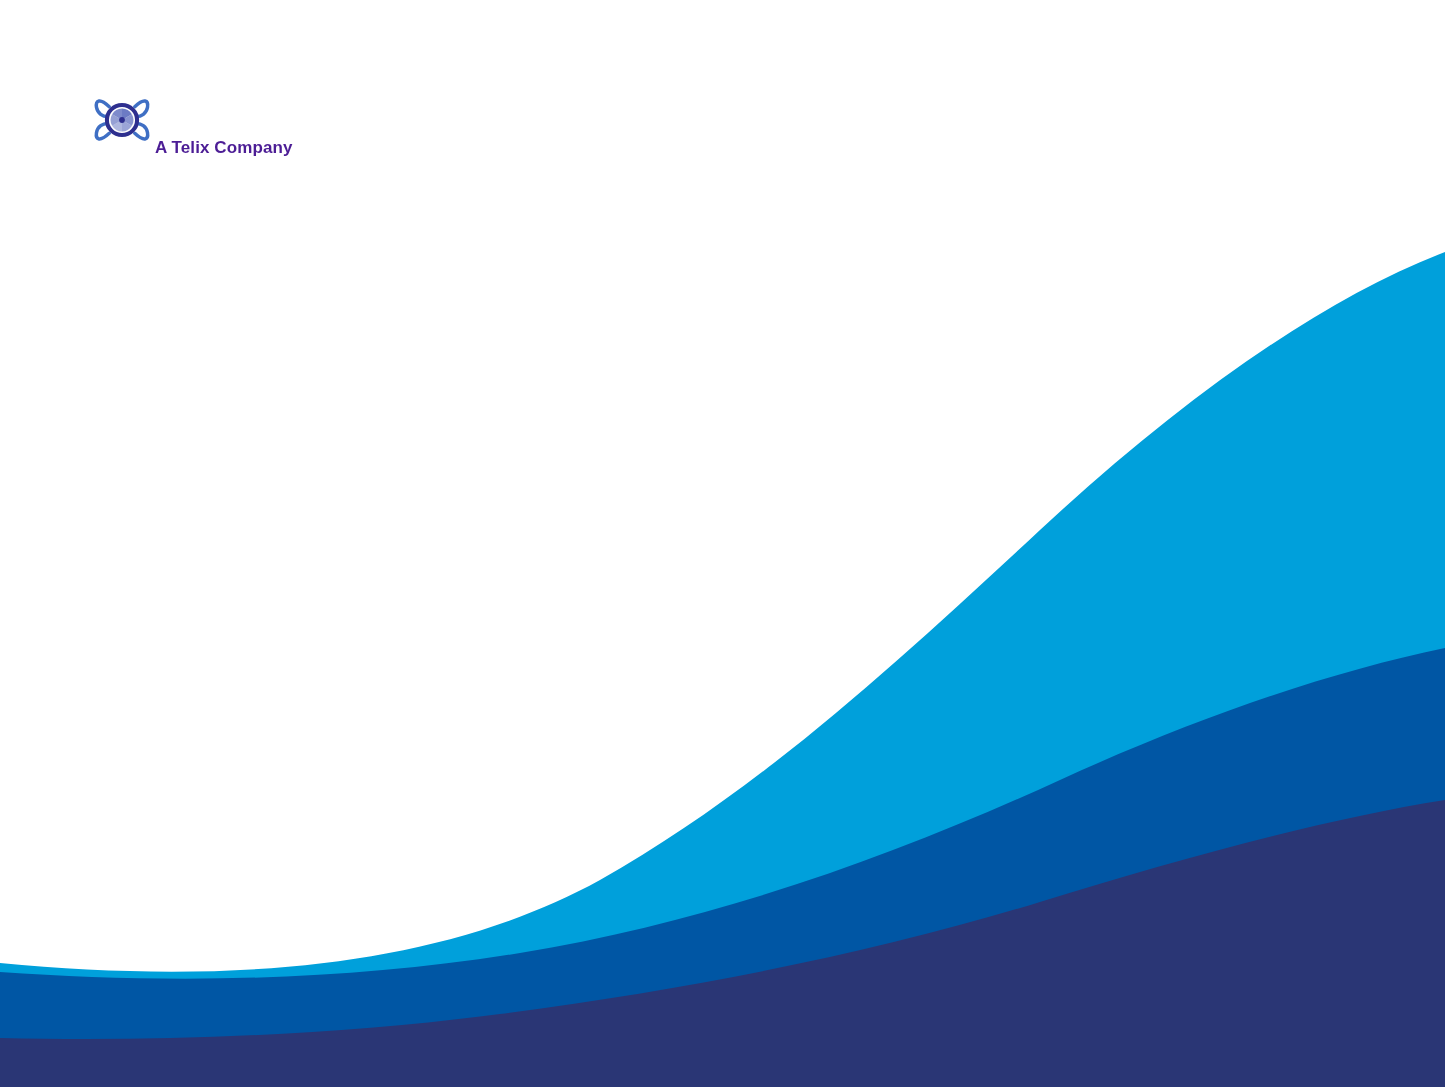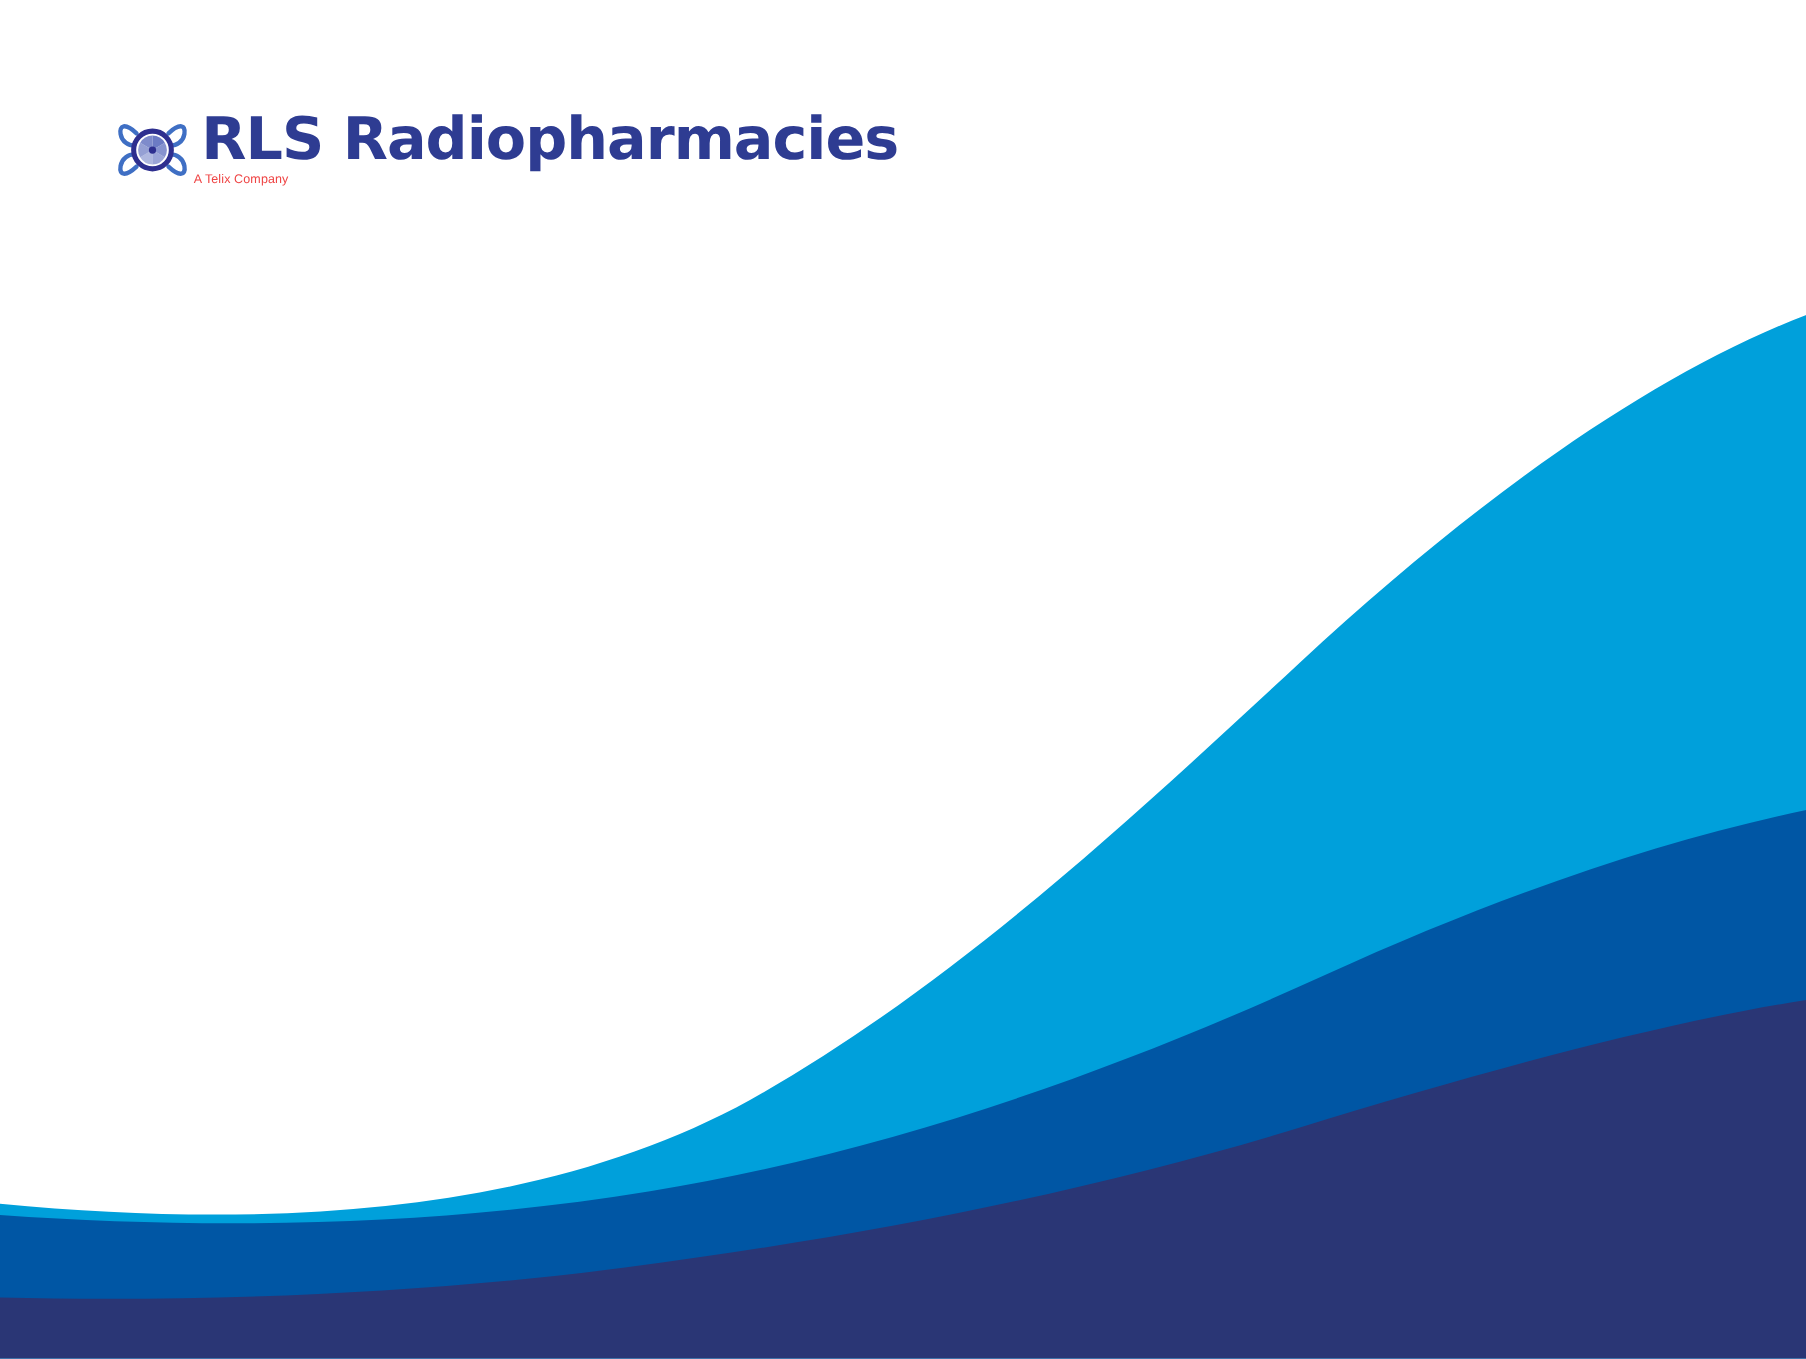--- a/index.html
+++ b/index.html
@@ -59,24 +59,24 @@
     font-size: 47px;
     font-weight: bold;
     line-height: 1.02;
     letter-spacing: -0.8px;
     color: #2E3C92;
     white-space: nowrap;
   }
 
   #logo-tagline {
     font-family: "Liberation Sans", sans-serif;
-    font-size: 10px;
-    font-weight: normal;
+    font-size: 17px;
+    font-weight: bold;
     letter-spacing: 0.1px;
-    color: #ef4444;
+    color: #4c1d95;
     margin-top: 4px;
     margin-left: 62px;
     white-space: nowrap;
   }
 
   
   #content-area {
     position: absolute;
     left: 93px;
     top: 200px;
@@ -128,22 +128,19 @@
         <path d="M67,40 A20,20 0 0,1 67,60 L50,50 Z" opacity="0.82"></path>
         <path d="M67,60 A20,20 0 0,1 50,70 L50,50 Z" opacity="0.68"></path>
         <path d="M50,70 A20,20 0 0,1 33,60 L50,50 Z" opacity="0.55"></path>
         <path d="M33,60 A20,20 0 0,1 33,40 L50,50 Z" opacity="0.72"></path>
         <path d="M33,40 A20,20 0 0,1 50,30 L50,50 Z" opacity="0.88"></path>
       </g>
 
       <circle cx="50" cy="50" r="5" fill="#2E2F8F"></circle>
     </svg>
 
-    <div id="logo-text-block">
-      <div id="logo-wordmark">RLS Radiopharmacies</div>
-    </div>
   </div>
 
   <div id="logo-tagline" style="position:absolute;left:155px;top:138px;margin:0;">A Telix Company</div>
 
   <div id="content-area"></div>
 
 </div>
 
 </body></html>

